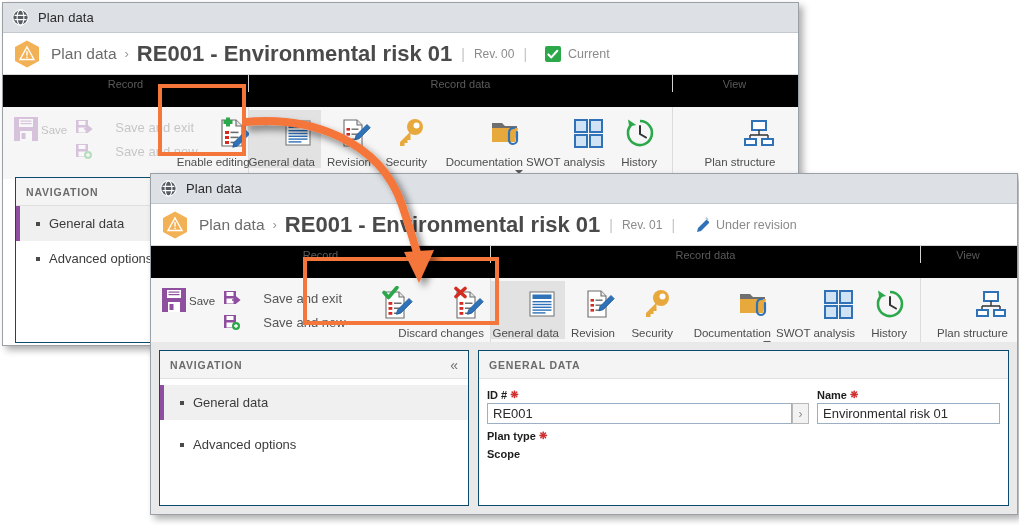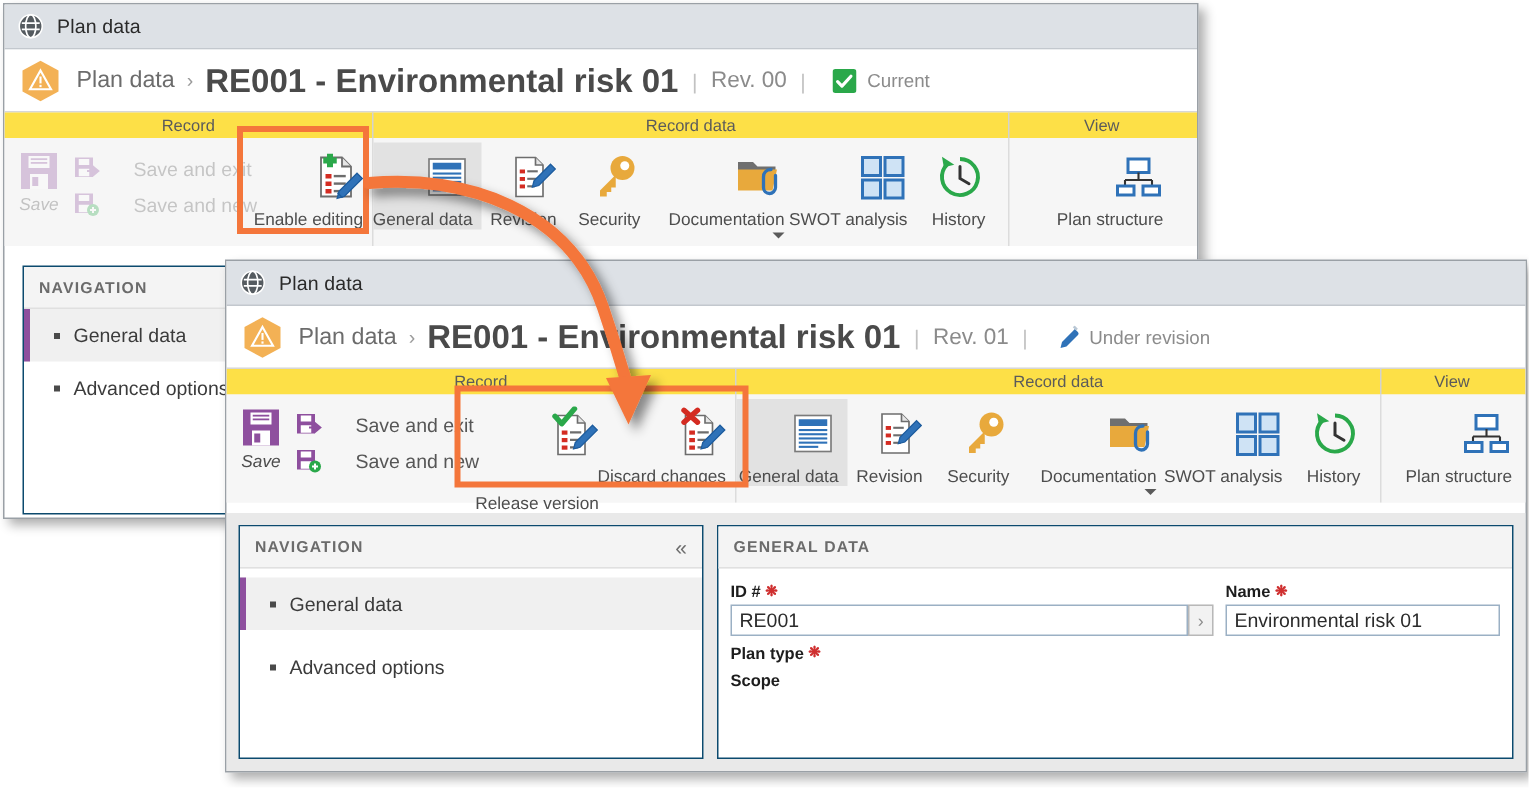--- a/index.html
+++ b/index.html
@@ -40,27 +40,27 @@
     display: flex; align-items: center;
     padding-left: 9px; box-sizing: border-box;
   }
   .hexwrap { width: 30px; height: 30px; flex:0 0 auto; }
   .bc-app {
     font-size: 15.5px; color: #6c6c6c; margin-left: 9px;
   }
   .bc-sep { font-size: 13px; color: #9a9a9a; margin: 0 8px; }
   .bc-title { font-size: 22px; font-weight: bold; color: #4a4a4a; }
   .bc-pipe { color: #c2c2c2; font-size: 14px; margin: 0 9px; }
-  .bc-rev { font-size: 15px; color: #8b8b8b; }
+  .bc-rev { font-size: 12px; color: #8b8b8b; }
   .bc-status { font-size: 12.5px; color: #8b8b8b; margin-left: 7px; }
   .status-ico { width: 16px; height: 16px; margin-left: 9px; flex:0 0 auto;}
 
   
   .ribbon { background: #f6f6f6; border-top: 1px solid #d7d7d7; }
-  .group-hdr-row { display: flex; height: 17px; background: #fde047; }
+  .group-hdr-row { display: flex; height: 32px; background: #000000; }
   .group-hdr {
     font-size: 11px; color: #5b5b5b;
     display: flex; align-items: center; justify-content: center;
     border-right: 1px solid #d2d2d2;
     box-sizing: border-box; height: 17px;
   }
   .group-hdr.last { border-right: none; }
   .ribbon-body { display: flex; height: 72px; background: #f6f6f6; }
   .rib-group {
     display: flex; align-items: flex-start;
@@ -77,21 +77,21 @@
   }
   .rib-btn .lbl { font-size: 11.5px; color: #4d4d4d; margin-top: 3px; white-space: nowrap; }
   .rib-btn.selected { background: #e2e2e2; }
   .rib-btn .ico { height: 40px; display:flex; align-items:center; justify-content:center;}
   .caret-down {
     width:0;height:0;border-left:4px solid transparent;border-right:4px solid transparent;
     border-top:4px solid #5a5a5a; margin-top:2px;
   }
 
   .save-stack { display:flex; align-items:flex-start; padding-top:4px; }
-  .save-big { display:flex; flex-direction:column; align-items:center; padding: 0 8px; font-style: italic; }
+  .save-big { display:flex; flex-direction:row; align-items:center; padding: 0 8px; }
   .save-big .lbl { font-size: 11.5px; color:#4d4d4d; margin-top:2px;}
   .save-small-col { display:flex; flex-direction:column; padding-top:4px; }
   .save-small { display:flex; align-items:center; margin-bottom:6px; }
   .save-small .lbl { font-size: 13px; color:#565656; margin-left:22px; white-space:nowrap;}
   .disabled { opacity: .30; }
 
   
   .panel {
     background:#ffffff; border:1px solid #0c4a6e; box-sizing:border-box;
   }

